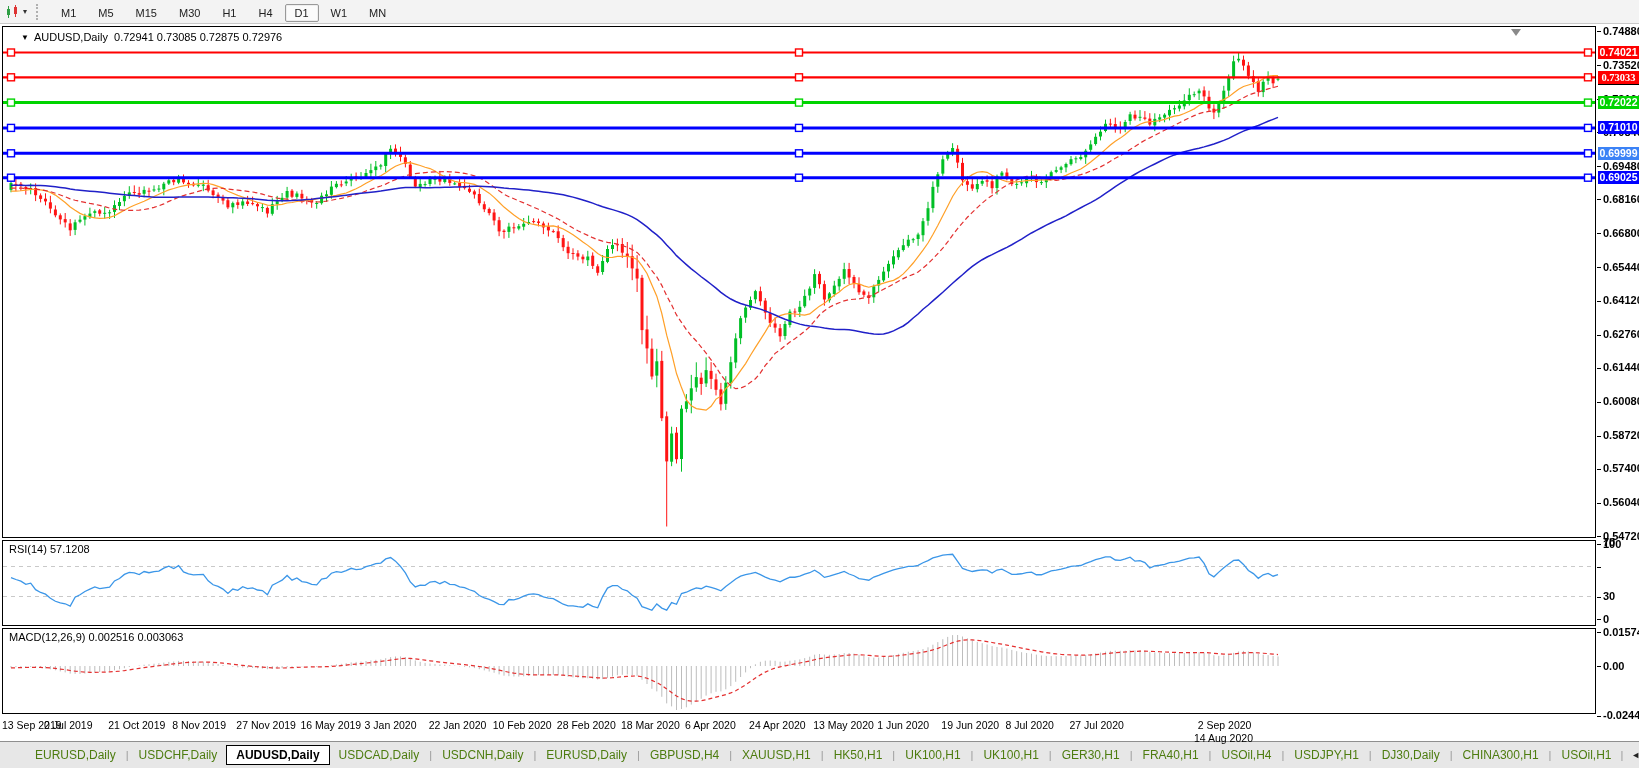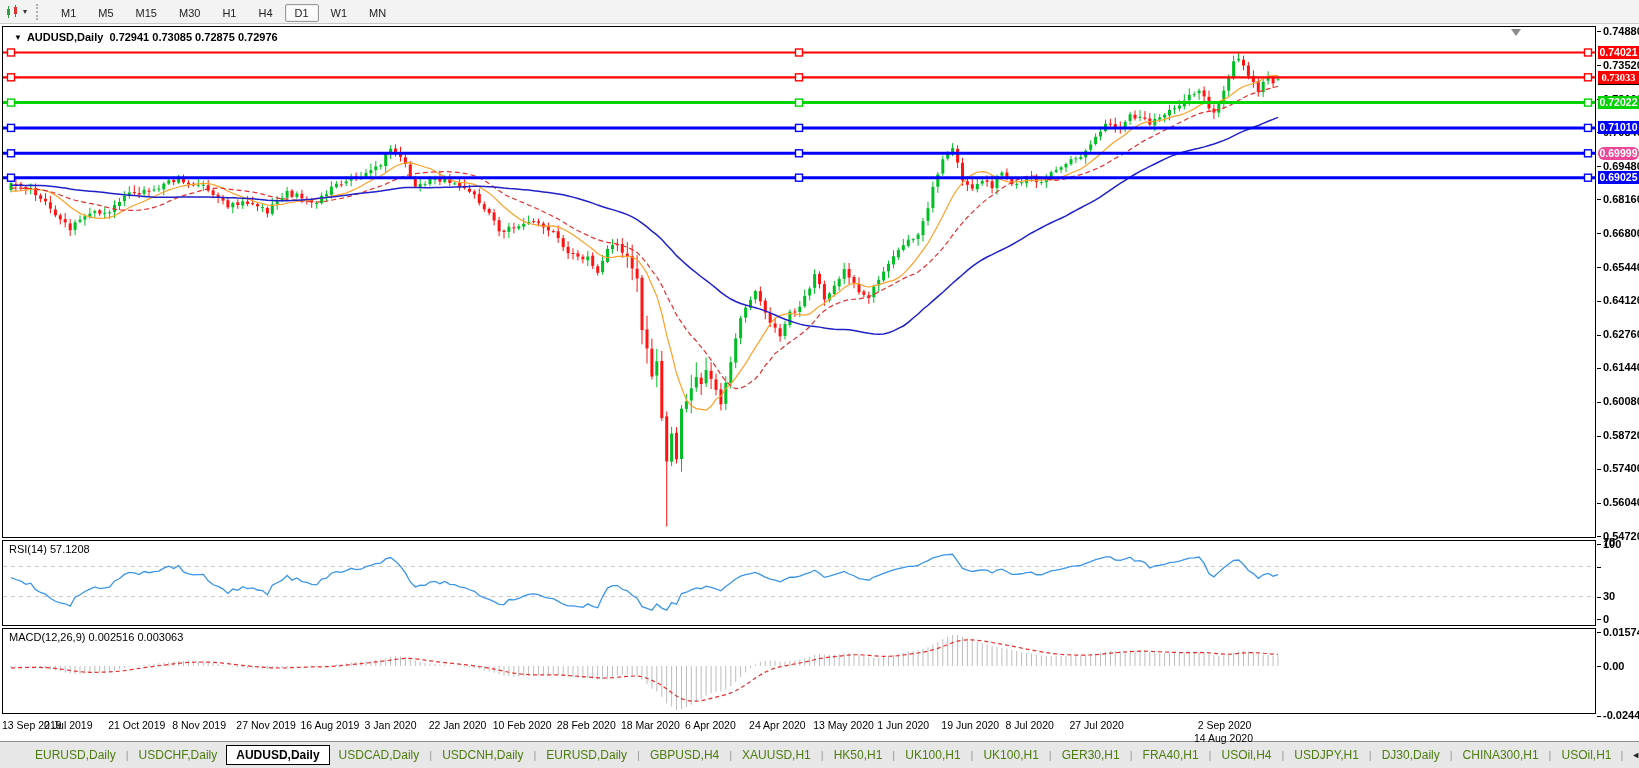--- a/index.html
+++ b/index.html
@@ -14,21 +14,21 @@
   .tf-btn{font-size:11px;color:#222;padding:2px 9px;margin:0 1px;border:1px solid transparent;
           border-radius:2px;cursor:default;user-select:none}
   .tf-btn.active{background:#fbfbfb;border-color:#999;box-shadow:0 0 0 1px #eee inset}
   
   .panel{position:absolute;left:2px;width:1594px;background:#fff;border:1px solid #000;box-sizing:border-box}
   #main-panel{top:26px;height:512px}
   #rsi-panel{top:540px;height:86px}
   #macd-panel{top:628px;height:86px}
   .panel svg{position:absolute;left:0;top:0}
   
-  #chart-title{position:absolute;left:14px;top:31px;font-size:11px;font-weight:700;color:#000;z-index:6}
+  #chart-title{position:absolute;left:21px;top:31px;font-size:11px;font-weight:400;color:#000;z-index:6}
   #chart-title .arr{font-size:8px;margin-right:5px;vertical-align:1px}
   .ind-label{position:absolute;left:9px;font-size:11px;font-weight:400;color:#000;z-index:6}
   #rsi-label{top:543px}
   #macd-label{top:631px}
   .ptick{position:absolute;left:1603px;height:13px;line-height:13px;font-size:11px;font-weight:700;color:#000;z-index:1;white-space:nowrap}
   .pdash{position:absolute;left:1597px;width:4px;height:1px;background:#000;z-index:1}
   .hlab{position:absolute;left:1598px;width:41px;height:13px;line-height:13px;font-size:10.5px;
         font-weight:700;color:#fff;text-align:center;z-index:3}
   .cplab{z-index:2}
   .dlab{position:absolute;font-size:10.5px;color:#000;white-space:nowrap;top:719px;z-index:1}
@@ -430,30 +430,30 @@
     <div class="pdash" style="top: 632.242px;"></div>
     <div class="ptick" style="top: 659.5px;">0.00</div>
     <div class="pdash" style="top: 666px;"></div>
     <div class="ptick" style="top: 709.192px;">-0.024412</div>
     <div class="pdash" style="top: 715.692px;"></div>
     <div class="hlab cplab" style="top: 72.1944px; background: rgb(0, 0, 0);">0.72976</div>
     <div class="hlab" style="top: 46.0176px; background: rgb(255, 0, 0);">0.74021</div>
     <div class="hlab" style="top: 70.7666px; background: rgb(255, 0, 0); font-family: Liberation Serif, serif;">0.73033</div>
     <div class="hlab" style="top: 96.0918px; background: rgb(0, 212, 0);">0.72022</div>
     <div class="hlab" style="top: 121.442px; background: rgb(0, 0, 255);">0.71010</div>
-    <div class="hlab" style="top: 146.767px; background: #ec4899; border-radius: 6px;">0.69999</div>
+    <div class="hlab" style="top: 146.767px; background: #3b82f6;">0.69999</div>
     <div class="hlab" style="top: 171.165px; background: rgb(0, 0, 255);">0.69025</div>
   </div>
 <div id="date-layer">
     <div class="dlab" style="left: 2px;">13 Sep 2019</div>
     <div class="dlab" style="left: 44.09px;">2 Jul 2019</div>
     <div class="dlab" style="left: 108.18px;">21 Oct 2019</div>
     <div class="dlab" style="left: 172.27px;">8 Nov 2019</div>
     <div class="dlab" style="left: 236.36px;">27 Nov 2019</div>
-    <div class="dlab" style="left: 300.45px;">16 Aug 2019</div>
+    <div class="dlab" style="left: 300.45px;">16 May 2019</div>
     <div class="dlab" style="left: 364.54px;">3 Jan 2020</div>
     <div class="dlab" style="left: 428.63px;">22 Jan 2020</div>
     <div class="dlab" style="left: 492.72px;">10 Feb 2020</div>
     <div class="dlab" style="left: 556.81px;">28 Feb 2020</div>
     <div class="dlab" style="left: 620.9px;">18 Mar 2020</div>
     <div class="dlab" style="left: 684.99px;">6 Apr 2020</div>
     <div class="dlab" style="left: 749.08px;">24 Apr 2020</div>
     <div class="dlab" style="left: 813.17px;">13 May 2020</div>
     <div class="dlab" style="left: 877.26px;">1 Jun 2020</div>
     <div class="dlab" style="left: 941.35px;">19 Jun 2020</div>

